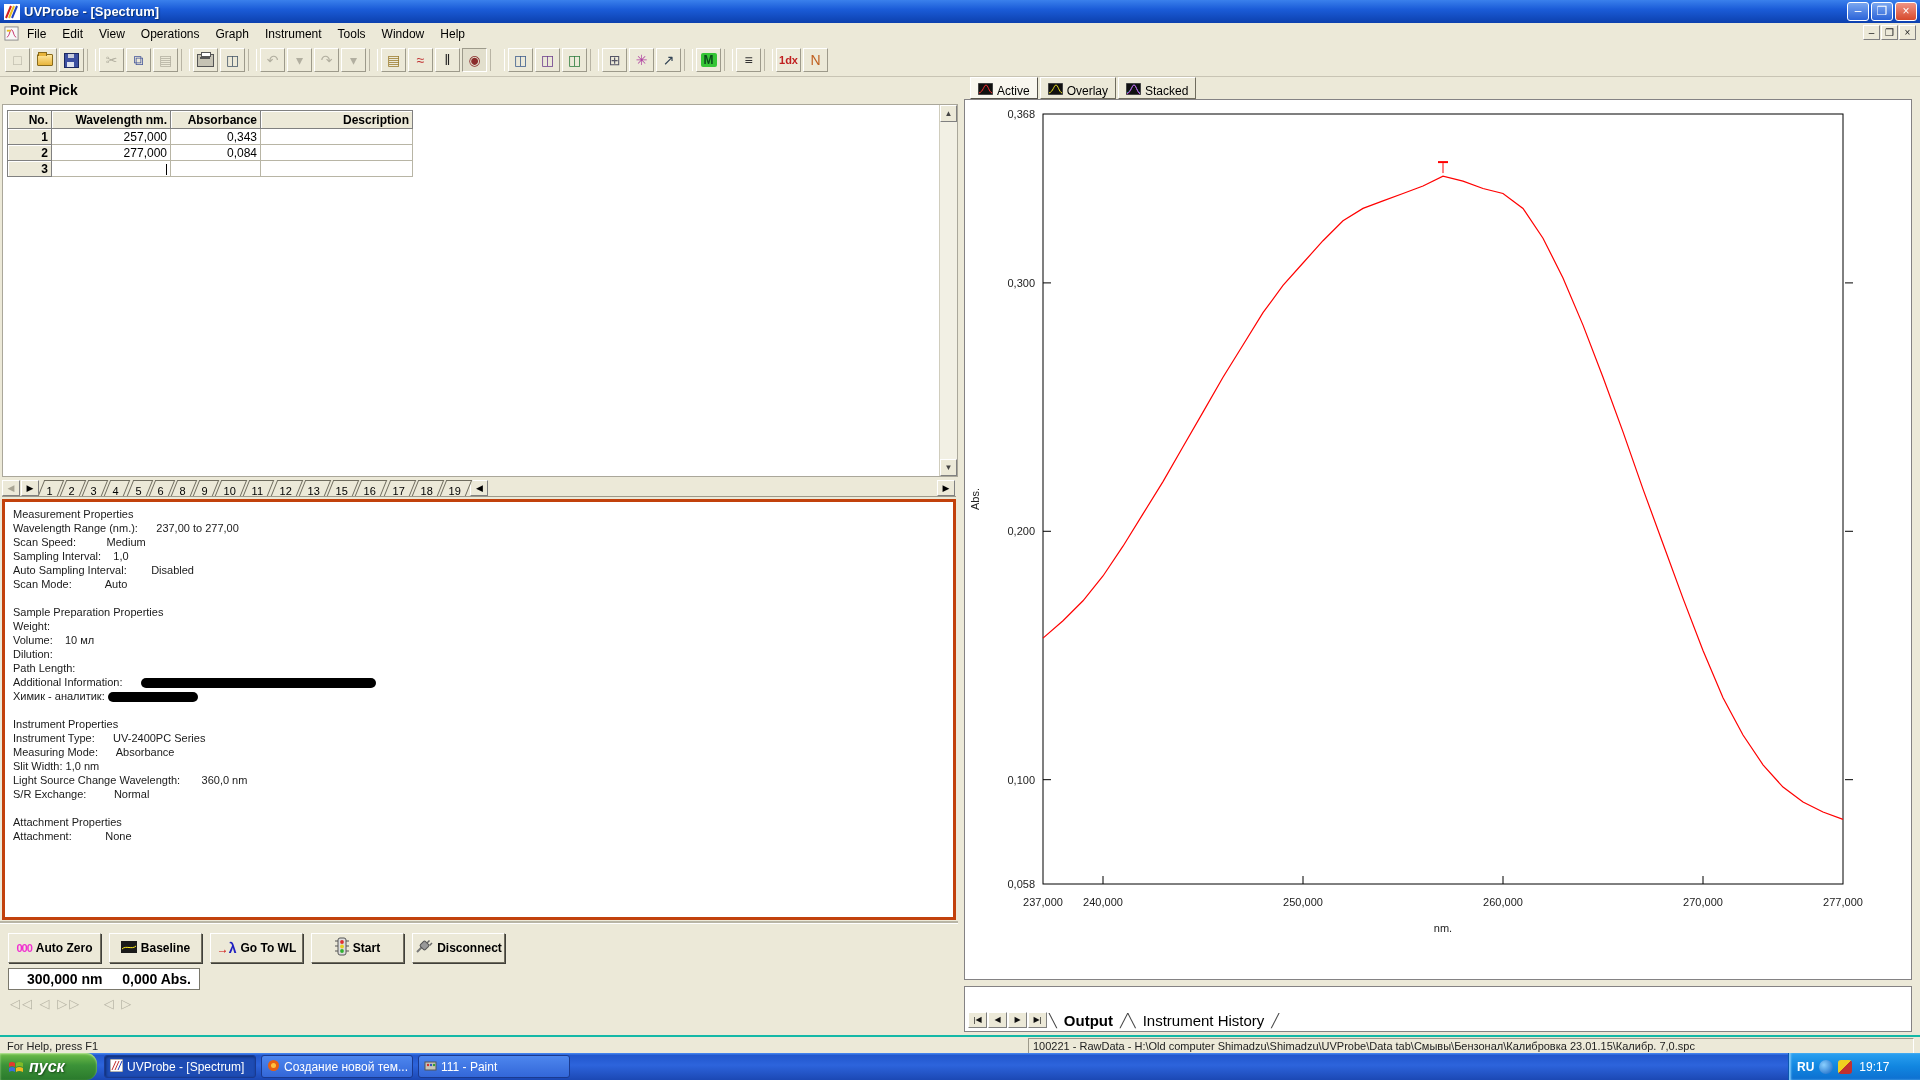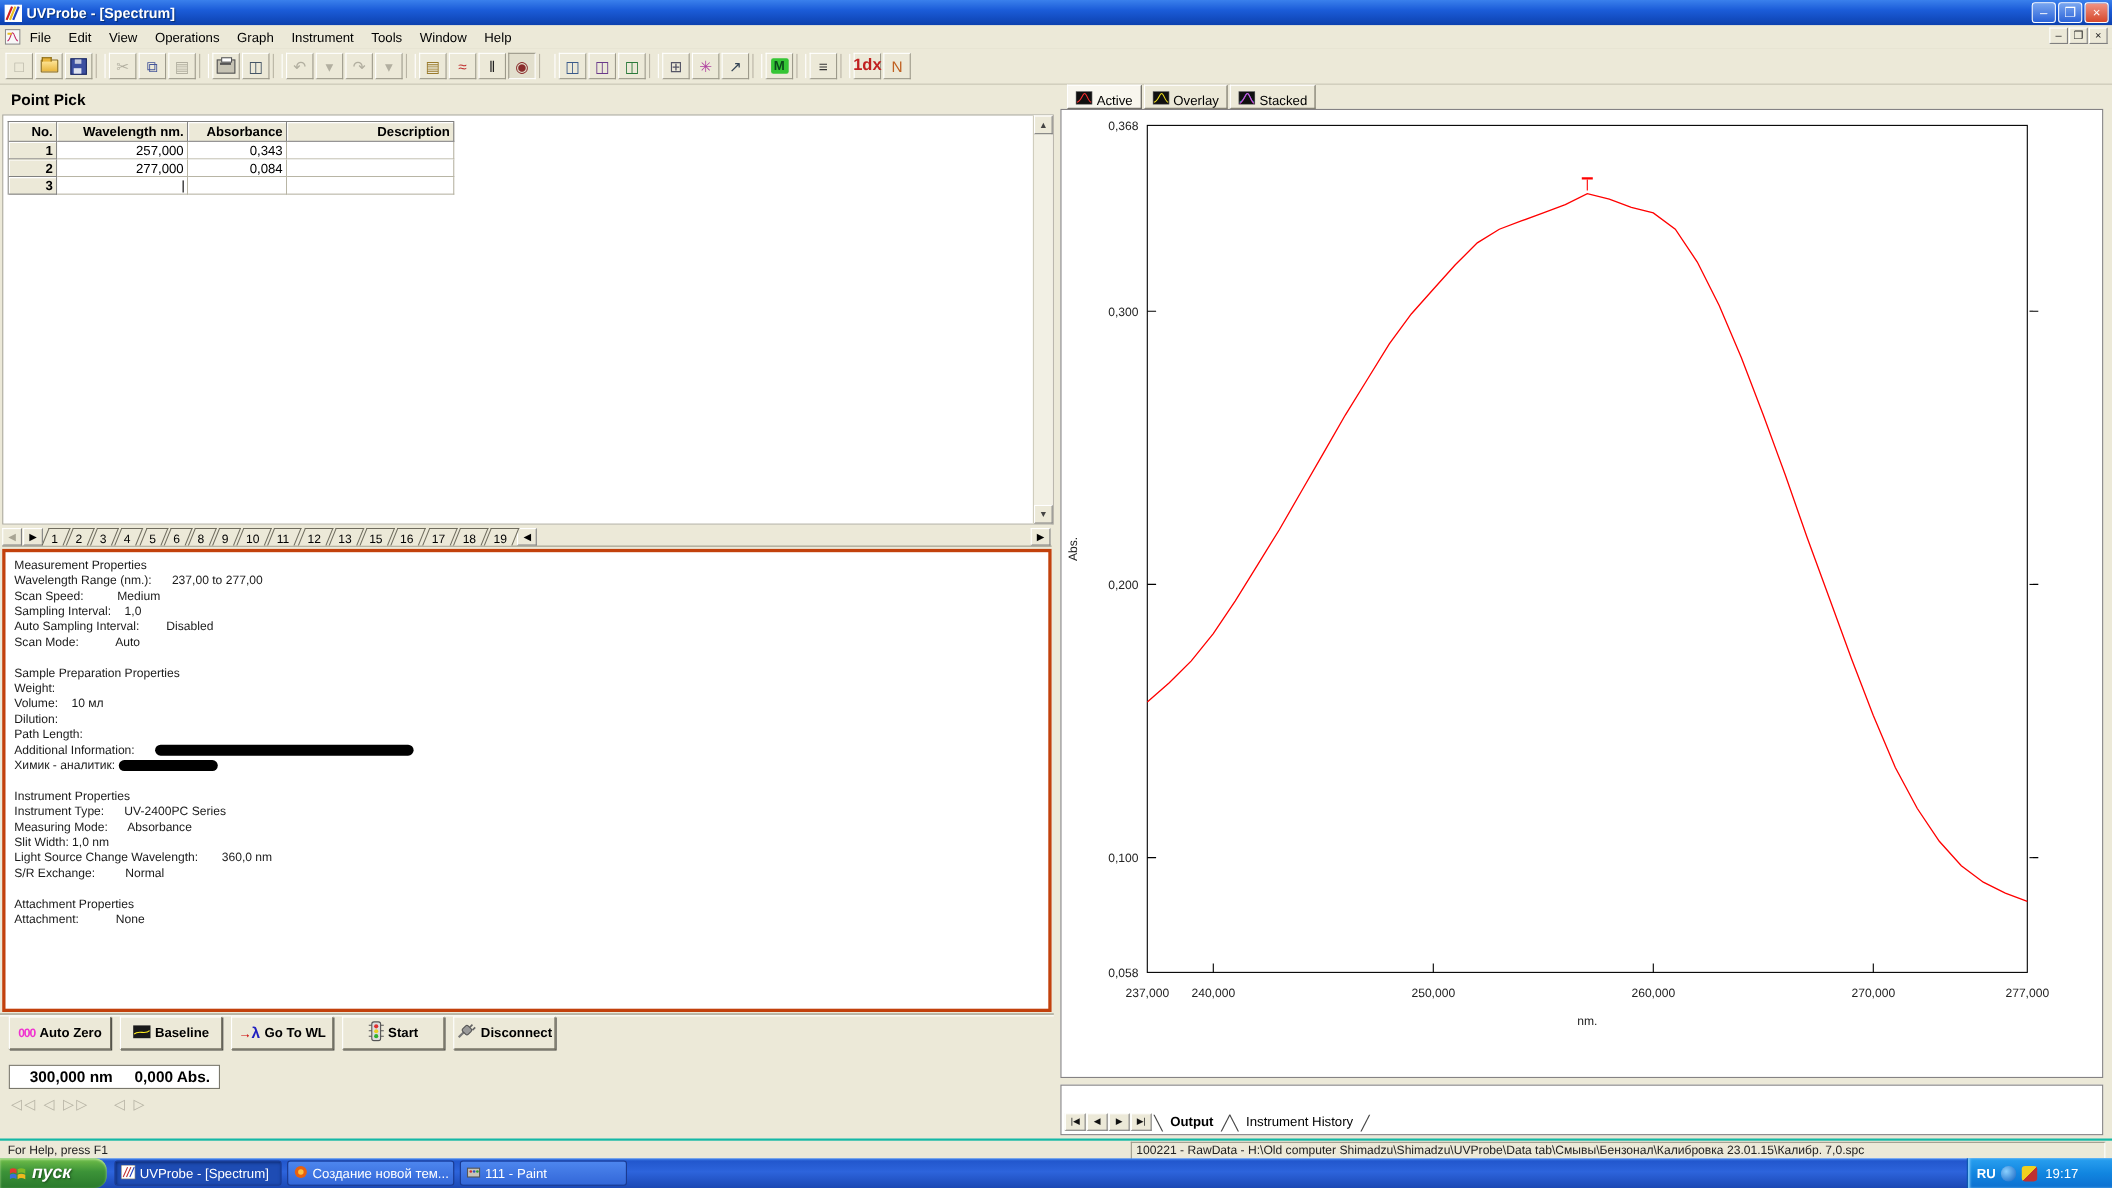--- a/index.html
+++ b/index.html
@@ -24,21 +24,21 @@
   .mdicontrols{position:absolute;right:4px;top:2px;display:flex;gap:1px;}
   .mdibtn{width:17px;height:15px;background:#ece9d8;border:1px solid;border-color:#fff #808080 #808080 #fff;
     font-size:10px;line-height:13px;text-align:center;padding:0;color:#222;}
   
   .toolbar{position:absolute;left:0;top:44px;width:1920px;height:32px;background:#ece9d8;
     display:flex;align-items:center;padding-left:4px;border-bottom:1px solid #c8c4b4;}
   .tbtn{width:25px;height:24px;margin:0 1px;background:#ece9d8;border:1px solid;
     border-color:#fff #9d9a8b #9d9a8b #fff;display:flex;align-items:center;justify-content:center;padding:0;}
   .tbtn.tpressed{border-color:#9d9a8b #fff #fff #9d9a8b;background:#e2dfcd;}
   .tglyph{font-size:14px;line-height:14px;color:#333;}
-  .tglyph.tiny{font-size:15px;font-weight:bold;}
+  .tglyph.tiny{font-size:11px;font-weight:bold;}
   .tglyph.boxed{padding:0 3px;border-radius:2px;font-weight:bold;font-size:12px;}
   .tdis .tglyph{color:#b2afa0 !important;}
   .tsep{width:7px;height:22px;border-left:1px solid #b8b4a4;border-right:1px solid #fff;margin:0 2px;}
   .tsep.big{width:13px;}
   .sh-folder{width:14px;height:10px;background:linear-gradient(180deg,#ffe69a,#e8b53c);
     border:1px solid #8a6b1a;border-radius:1px;position:relative;}
   .sh-folder:before{content:"";position:absolute;left:0;top:-3px;width:7px;height:3px;
     background:#e8b53c;border:1px solid #8a6b1a;border-bottom:none;}
   .sh-floppy{width:13px;height:13px;background:#3c4fa0;border:1px solid #1c2860;position:relative;}
   .sh-floppy:before{content:"";position:absolute;left:2px;bottom:0;width:7px;height:5px;background:#dfe3f0;}
@@ -75,21 +75,21 @@
     transform:skewX(-22deg);margin:0 1px;padding:0 6px;}
   .stab span{display:inline-block;transform:skewX(22deg);font-size:11px;line-height:15px;color:#000;}
   .ts-spacer{flex:1;}
   
   .props{position:absolute;left:2px;top:499px;width:954px;height:421px;background:#fff;
     border:3px solid #c2410c;font-size:11px;line-height:14px;color:#1a1a1a;
     padding:5px 0 0 8px;box-sizing:border-box;white-space:pre;}
   .redbar{display:inline-block;height:10px;background:#000;border-radius:5px;vertical-align:middle;}
   
   .instr-bar{position:absolute;left:0;top:923px;width:958px;height:40px;border-top:1px solid #fff;
-    box-shadow:0 -2px 0 #b8b5a5;display:flex;align-items:flex-start;padding-left:8px;box-sizing:border-box;}
+    box-shadow:0 -2px 0 #b8b5a5;display:flex;align-items:flex-end;padding-left:8px;box-sizing:border-box;}
   .ibtn{width:93px;height:30px;margin-right:8px;background:#ece9d8;border:1px solid;
     border-color:#fff #6f6c5e #6f6c5e #fff;box-shadow:1px 1px 0 #40403a;
     display:flex;align-items:center;justify-content:center;gap:4px;font-size:12px;font-weight:bold;
     font-family:"Liberation Sans",sans-serif;padding:0;color:#000;}
   .azglyph{color:#f030d0;font-weight:bold;font-size:11px;letter-spacing:-1px;}
   .wlarrow{color:#cc0000;font-weight:bold;} .wllambda{color:#2020c0;font-weight:bold;font-size:14px;}
   
   .readout{position:absolute;left:8px;top:968px;width:192px;height:22px;background:#fff;
     border:1px solid #7a786c;display:flex;align-items:center;justify-content:space-between;
     padding:0 8px 0 18px;font-size:14px;font-weight:bold;box-sizing:border-box;}
@@ -101,21 +101,21 @@
     display:flex;align-items:flex-end;gap:4px;padding:0 7px;font-size:12px;margin-right:2px;}
   .gtab.sel{background:#f8f6ee;border-color:#fff #55524a #55524a #fff;font-weight:normal;}
   .graph-box{position:absolute;left:964px;top:99px;width:948px;height:881px;background:#fff;
     border:1px solid #848284;box-sizing:border-box;}
   .output-box{position:absolute;left:964px;top:986px;width:948px;height:46px;background:#fff;
     border:1px solid #848284;box-sizing:border-box;}
   .obar{position:absolute;left:3px;bottom:2px;height:18px;display:flex;align-items:center;}
   .onav{width:19px;height:16px;background:#ece9d8;border:1px solid;border-color:#fff #808080 #808080 #fff;
     font-size:8px;line-height:14px;text-align:center;padding:0;color:#111;margin-right:1px;}
   .oslash{color:#444;font-size:13px;margin:0 1px;}
-  .otab{font-size:12px;padding:0 6px;}
+  .otab{font-size:15px;padding:0 6px;}
   .otab.sel{font-weight:bold;}
   
   .statusbar{position:absolute;left:0;top:1035px;width:1920px;height:18px;background:#ece9d8;
     border-top:2px solid #14b8a6;font-size:11px;color:#222;}
   .sb-help{position:absolute;left:7px;top:3px;}
   .sb-file{position:absolute;left:1028px;right:6px;top:1px;height:14px;border:1px solid;
     border-color:#9d9a8b #fff #fff #9d9a8b;padding:0 4px;line-height:14px;overflow:hidden;white-space:nowrap;}
   
   .taskbar{position:absolute;left:0;top:1053px;width:1920px;height:27px;
     background:linear-gradient(180deg,#4a8cf4 0%,#2257cd 9%,#2d64dc 45%,#1b48b4 100%);}

